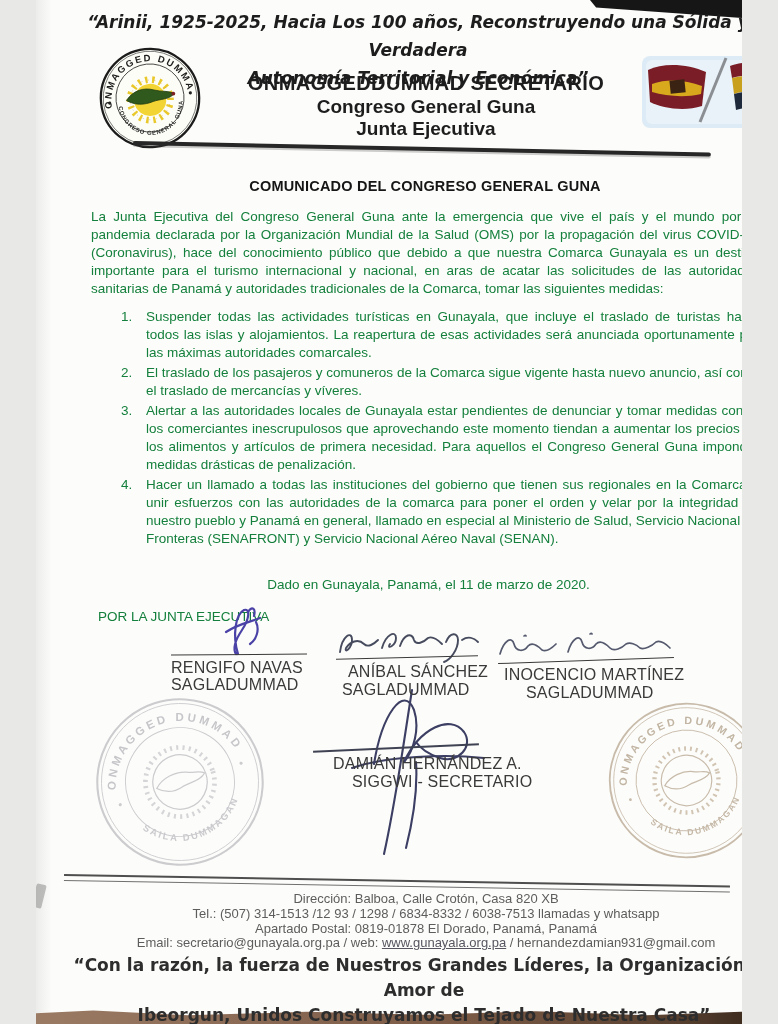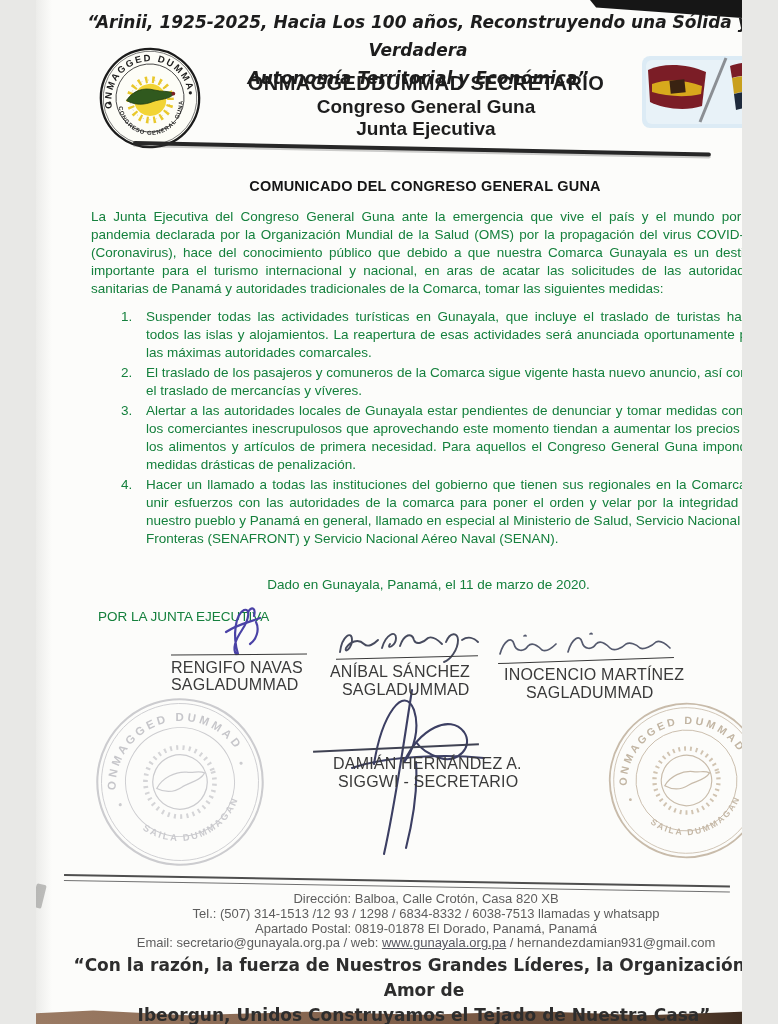--- a/index.html
+++ b/index.html
@@ -46,23 +46,23 @@
   .dateline{margin:28px 0 14px 7px;text-align:center;}
   .issuer{margin:0 0 0 7px;text-align:left;}
   
   .sigline{height:0;border-top:1.6px solid #3a3a3a;}
   .sl1{left:135px;top:654px;width:136px;transform:rotate(-.4deg);}
   .sl2{left:300px;top:657px;width:142px;transform:rotate(-1.4deg);}
   .sl3{left:462px;top:660px;width:176px;transform:rotate(-2deg);}
   .sl4{left:277px;top:747px;width:166px;border-top:2.4px solid #3f4252;transform:rotate(-2.6deg);}
   .signame{font-size:16px;color:#3a3a3a;line-height:17px;letter-spacing:.2px;}
   .sn1{left:135px;top:659px;} .sr1{left:135px;top:676px;}
-  .sn2{left:294px;top:663px;} .sr2{left:306px;top:681px;}
+  .sn2{left:312px;top:663px;} .sr2{left:306px;top:681px;}
   .sn3{left:468px;top:666px;} .sr3{left:490px;top:684px;}
-  .sn4{left:297px;top:755px;} .sr4{left:302px;top:773px;}
+  .sn4{left:297px;top:755px;} .sr4{left:316px;top:773px;}
   .sig-svg{pointer-events:none;}
   .sg1{left:150px;top:604px;} .sg2{left:298px;top:620px;}
   .sg3{left:458px;top:626px;} .sg4{left:280px;top:684px;}
   
   .stamp-left{left:55px;top:693px;width:178px;height:178px;transform:rotate(-18deg);opacity:.85;}
   .stamp-right{left:568px;top:698px;width:165px;height:165px;transform:rotate(-16deg);opacity:.9;}
   
   .rule-double{left:28px;top:874px;width:666px;height:4px;
     border-top:2px solid #4e4e4e;border-bottom:1.6px solid #707070;
     transform:rotate(1deg);transform-origin:left center;}

